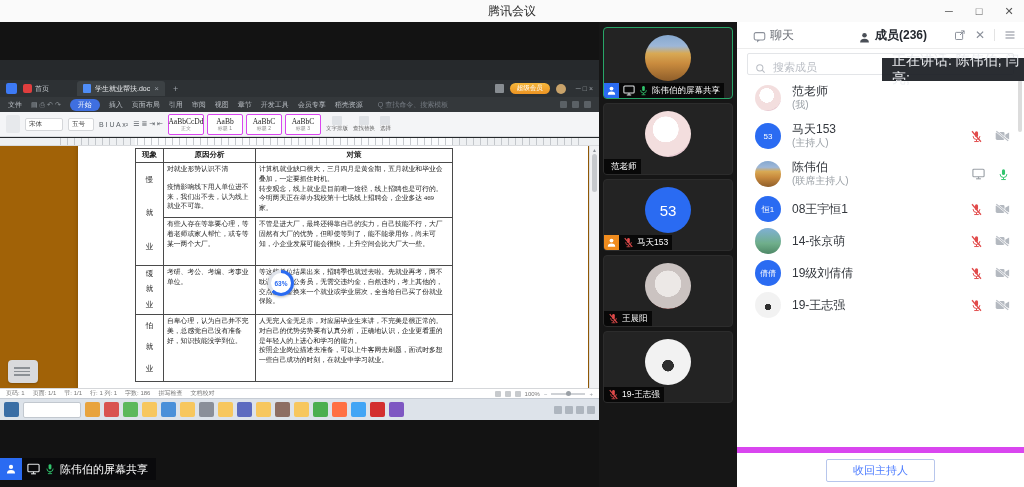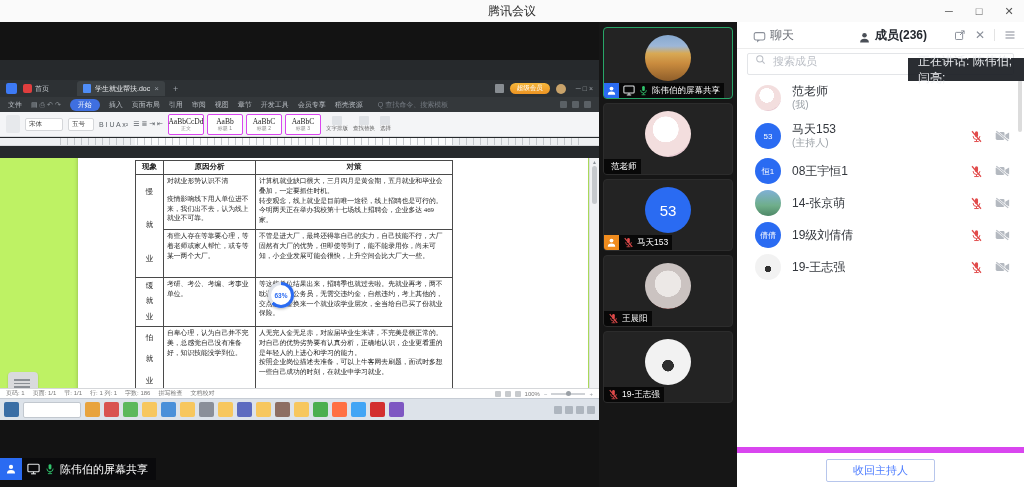--- a/index.html
+++ b/index.html
@@ -45,21 +45,21 @@
   .style-chip .lbl{font-size:5px;color:#888;transform:translateY(1px);}
   .rb-btn{display:flex;flex-direction:column;align-items:center;font-size:5.5px;color:#666;line-height:1.2;}
   .rb-btn i{width:10px;height:9px;background:#dfe2e6;border-radius:1px;}
   
   .wps-ruler{position:absolute;left:0;top:78px;width:100%;height:7px;background:#eef0f2;
              border-bottom:1px solid #d9dbde;}
   .wps-ruler .ticks{position:absolute;left:60px;right:14px;top:0;bottom:0;
      background:repeating-linear-gradient(90deg,#b9bdc2 0 1px,transparent 1px 7px);opacity:.8;}
   .wps-ruler .active-zone{position:absolute;left:135px;width:317px;top:0;bottom:0;background:#fbfcfd;}
   
-  .wps-canvas{position:absolute;left:0;top:86px;width:100%;height:242px;background:#bef264;overflow:hidden;margin-top:12px;}
+  .wps-canvas{position:absolute;left:0;top:86px;width:100%;height:242px;background:#a16207;overflow:hidden;}
   .page{position:absolute;left:78px;top:-6px;width:510px;height:300px;background:#fff;box-shadow:0 0 4px rgba(0,0,0,.25);}
   .doc-table{position:absolute;left:57px;top:8px;width:317px;border-collapse:collapse;table-layout:fixed;
              font-family:"Liberation Serif",serif;color:#222;}
   .doc-table th,.doc-table td{border:1px solid #4a4a4a;padding:1px 3px;vertical-align:top;font-size:6.8px;line-height:1.45;font-weight:normal;}
   .doc-table th{font-size:7.5px;font-weight:bold;text-align:center;padding:1px 0;}
   .phen{display:flex;flex-direction:column;justify-content:space-around;align-items:center;height:100%;font-size:7.5px;}
   .cell-p.gap{margin-top:8px;}
   .doc-scrollbar{position:absolute;right:0;top:0;width:9px;height:100%;background:#f0f1f3;border-left:1px solid #dcdee1;}
   .doc-scrollbar .thumb{position:absolute;left:2px;top:8px;width:5px;height:38px;background:#c6c9cd;border-radius:3px;}
   .doc-scrollbar .arrow{position:absolute;left:2px;top:1px;font-size:5px;color:#8e939a;}
@@ -101,39 +101,39 @@
           color:#fff;font-size:8.5px;white-space:nowrap;overflow:hidden;}
   
   .panel{position:absolute;left:737px;top:22px;width:287px;height:465px;background:#fff;display:flex;flex-direction:column;}
   .panel-header{height:26px;border-bottom:1px solid #ececec;display:flex;align-items:center;font-size:12px;}
   .tab{display:flex;align-items:flex-end;gap:4px;cursor:default;}
   .tab.chat{margin-left:16px;color:#6b6f76;}
   .tab.members{margin-left:64px;color:#23272e;font-weight:bold;}
   .panel-header .hicons{margin-left:auto;display:flex;align-items:center;gap:9px;padding-right:8px;color:#8a8f99;}
   .hicons .divider{width:1px;height:12px;background:#e3e3e3;}
   .search-row{height:30px;display:flex;align-items:center;padding:0 10px;}
-  .search-box{flex:1;height:20px;border:1px solid #e3e5e8;border-radius:2px;background:#fff;display:flex;align-items:flex-start;gap:5px;padding:0 7px;}
+  .search-box{flex:1;height:20px;border:1px solid #e3e5e8;border-radius:2px;background:#fff;display:flex;align-items:flex-end;gap:5px;padding:0 7px;}
   .search-box input{border:none;outline:none;flex:1;font-size:11px;color:#333;background:transparent;font-family:"Liberation Sans",sans-serif;}
   .search-box input::placeholder{color:#b9bdc4;}
   .member-list{flex:1;overflow:hidden;position:relative;}
   .m-row{display:flex;align-items:center;padding:0 14px 0 18px;box-sizing:border-box;}
   .m-row.single{height:32px;}
   .m-row.withrole{height:38px;}
   .m-avatar{width:26px;height:26px;min-width:26px;border-radius:50%;display:flex;align-items:center;justify-content:center;
             color:#fff;font-size:10px;margin-right:11px;}
   .m-avatar.small-txt{font-size:8px;}
   .m-texts{display:flex;flex-direction:column;justify-content:center;line-height:1.25;min-width:0;}
   .m-name{font-size:12px;color:#33373d;white-space:nowrap;}
   .m-role{font-size:10px;color:#9aa0a6;}
   .m-icons{margin-left:auto;display:flex;align-items:center;gap:12px;}
   .panel-footer{height:34px;border-top:6px solid #d946ef;display:flex;align-items:center;justify-content:center;}
   .recall-btn{border:1px solid #b7c6ec;color:#4a7aff;background:#fff;border-radius:2px;font-size:11px;
               padding:3px 26px;font-family:"Liberation Sans",sans-serif;}
-  .tooltip{position:absolute;right:0;top:36px;width:116px;height:23px;background:rgba(26,29,34,.93);color:#eceef1;
-           font-size:12px;display:flex;align-items:center;padding-left:10px;box-sizing:border-box;z-index:60;}
+  .tooltip{position:absolute;right:0;top:36px;width:142px;height:23px;background:rgba(26,29,34,.93);color:#eceef1;
+           font-size:14px;display:flex;align-items:center;padding-left:10px;box-sizing:border-box;z-index:60;}
   .panel-scroll{position:absolute;right:2px;top:58px;width:4px;height:52px;background:#dcdcdc;border-radius:2px;z-index:40;}
   
   .av-autumn{background:linear-gradient(180deg,#86a8cf 0%,#9db7d8 24%,#d8a954 40%,#c98b3e 62%,#8f5e2a 100%);}
   .av-fan{background:radial-gradient(circle at 45% 40%,#ffffff 0 34%,#f3dede 35% 70%,#e9ccd3 71% 100%);}
   .av-blue{background:#2a6bf2;}
   .av-chenyang{background:radial-gradient(circle at 50% 45%,#ece8e6 0 38%,#cbc3c1 39% 72%,#a5716f 73% 100%);}
   .av-sketch{background:radial-gradient(circle at 50% 58%,#2f2f2f 0 16%,#f2f2f2 17% 100%);}
   .av-city{background:linear-gradient(180deg,#6e5a72 0%,#b06e3f 55%,#3f3450 100%);}
   .av-bear{background:#f8f5f5;box-shadow:inset 0 0 0 1px #e8e0e0;}
   .av-feng{background:radial-gradient(circle at 50% 40%,#ded7d2 0 48%,#b9aea8 49% 100%);}
@@ -582,20 +582,40 @@
             </svg>
             <svg width="15" height="12" viewBox="0 0 17 13">
               <rect x="0.8" y="2" width="10" height="9" rx="1.6" fill="#b4b9c0"></rect>
               <path d="M11.6 5.2 16 2.6v7.8l-4.4-2.6z" fill="#b4b9c0"></path>
               <line x1="1.5" y1="1" x2="15" y2="12" stroke="#ffffff" stroke-width="2.4"></line>
               <line x1="1.5" y1="1" x2="15" y2="12" stroke="#b4b9c0" stroke-width="1.2"></line>
             </svg>
           </span>
   </div>
 
+  <div class="m-row withrole">
+    <span class="m-avatar av-autumn"></span>
+    <span class="m-texts">
+      <span class="m-name">陈伟伯</span>
+      <span class="m-role">(联席主持人)</span>
+    </span>
+    <span class="m-icons">
+            <svg width="13" height="12" viewBox="0 0 16 15">
+              <rect x="1" y="1.5" width="14" height="9.5" rx="1.2" fill="none" stroke="#9aa0a6" stroke-width="1.4"></rect>
+              <line x1="5" y1="13.5" x2="11" y2="13.5" stroke="#9aa0a6" stroke-width="1.4"></line>
+              <line x1="8" y1="11" x2="8" y2="13.5" stroke="#9aa0a6" stroke-width="1.4"></line>
+            </svg>
+            <svg width="13" height="13" viewBox="0 0 16 16">
+              <rect x="6.1" y="1.5" width="3.8" height="7.2" rx="1.9" fill="#31c56d"></rect>
+              <path d="M3.8 7.5a4.2 4.2 0 0 0 8.4 0" fill="none" stroke="#31c56d" stroke-width="1.2"></path>
+              <line x1="8" y1="11.8" x2="8" y2="13.6" stroke="#31c56d" stroke-width="1.2"></line>
+              <line x1="5.2" y1="14.2" x2="10.8" y2="14.2" stroke="#31c56d" stroke-width="1.2"></line>
+            </svg>
+          </span>
+  </div>
 
 
 
   <div class="m-row single">
     <span class="m-avatar av-blue small-txt">恒1</span>
     <span class="m-texts">
       <span class="m-name">08王宇恒1</span>
 
     </span>
     <span class="m-icons">

